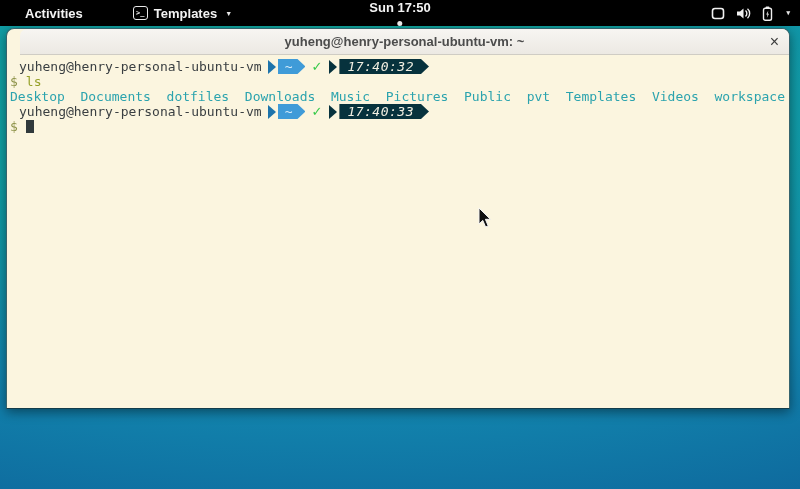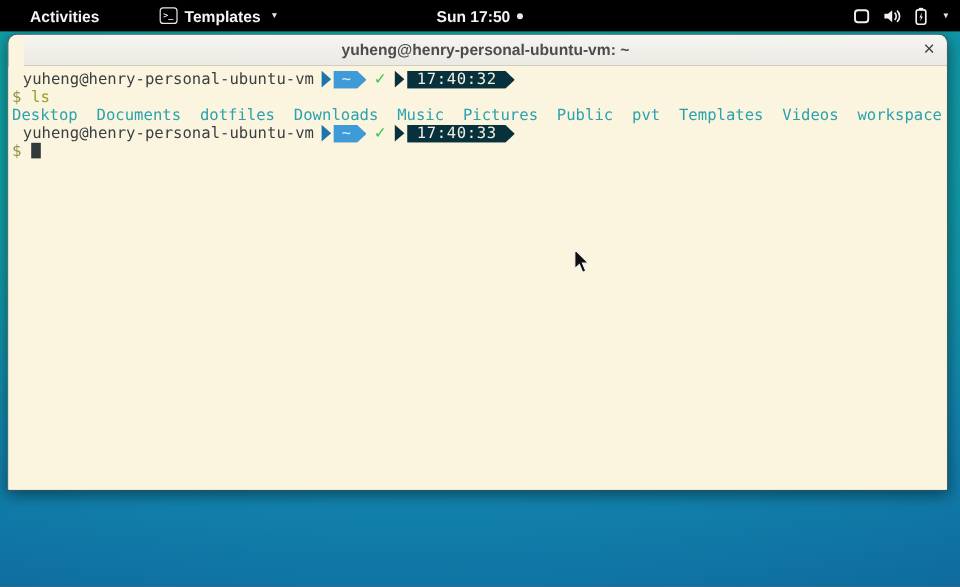--- a/index.html
+++ b/index.html
@@ -21,21 +21,21 @@
     background:var(--topbar-background);color:#f3f3f3;display:flex;align-items:center;
     font-size:13px;font-weight:600;z-index:30;}
   .tb-left{display:flex;align-items:center;height:100%;}
   .tb-item{display:flex;align-items:center;height:100%;padding:0 25px;color:#f3f3f3;
     background:none;border:none;font:inherit;cursor:default;gap:6px;}
   .term-icon{display:inline-flex;align-items:center;justify-content:center;
     width:15px;height:14px;border:1px solid #e8e8e8;border-radius:3px;
     font-size:7px;line-height:1;font-family:"DejaVu Sans Mono",monospace;font-weight:700;}
   .caret{font-size:7px;margin-left:2px;opacity:.95;}
   .tb-center{position:absolute;left:50%;top:0;transform:translateX(-50%);height:100%;
-    display:flex;align-items:center;gap:6px;}
+    display:flex;align-items:center;gap:6px;flex-direction:column;}
   .notif-dot{width:5px;height:5px;border-radius:50%;background:#e9e9e9;display:inline-block;}
   .tb-right{position:absolute;right:0;top:0;height:100%;display:flex;align-items:center;
     gap:11px;padding:0 10px;}
   .tray-svg{display:block;}
 
   
   .desktop{position:absolute;top:26px;left:0;width:800px;height:463px;
     background:radial-gradient(ellipse 130% 95% at 44% 18%,
       #11b19c 0%, #10a0a4 35%, #1284ad 68%, #0e679c 100%);}
 
@@ -48,32 +48,32 @@
     display:flex;align-items:center;justify-content:center;}
   .title{font-size:13px;font-weight:700;color:#4c4c4c;}
   .close{position:absolute;right:10px;top:2px;background:none;border:none;
     font-size:16px;line-height:22px;color:#3c3c3c;cursor:default;font-weight:400;}
 
   .terminal{position:absolute;top:27px;left:0;right:0;bottom:0;
     background:var(--terminal-background);
     font-family:"DejaVu Sans Mono",monospace;font-size:13px;line-height:15px;
     color:#393939;padding:3px 0 0 3px;overflow:hidden;}
   .tline{height:15px;white-space:pre;}
-  .prompt-line{display:flex;align-items:flex-start;}
+  .prompt-line{display:flex;align-items:center;}
   .host{color:#3a3f42;margin-left:9px;}
 
   .pl-chev{width:0;height:0;border-top:7px solid transparent;border-bottom:7px solid transparent;
     display:inline-block;margin-left:6px;margin-right:2px;}
   .pl-chev.blue{border-left:8px solid var(--powerline-blue-dark);}
   .pl-chev.dark{border-left:8px solid var(--powerline-dark);margin-left:0;}
   .pl-body{display:inline-flex;align-items:center;height:15px;
     clip-path:polygon(0 0,calc(100% - 8px) 0,100% 50%,calc(100% - 8px) 100%,0 100%);}
   .pl-body.blue{background:var(--powerline-blue);color:#d5ecfb;padding:0 13px 0 7px;}
   .pl-body.dark{background:var(--powerline-dark);color:#f2efe2;padding:0 15px 0 8px;
-    letter-spacing:.5px;}
+    letter-spacing:.5px;font-style:italic;}
   .check{color:var(--check-green);font-weight:700;margin:0 7px 0 6px;
     font-family:"DejaVu Sans",sans-serif;}
 
   .dollar{color:#8d9248;}
   .cmd{color:#97a029;margin-left:8px;}
   .dirs{color:var(--directory-text);}
   .cursor-block{display:inline-block;width:8px;height:13px;background:#30393c;
     vertical-align:-2px;margin-left:8px;}
 
   

